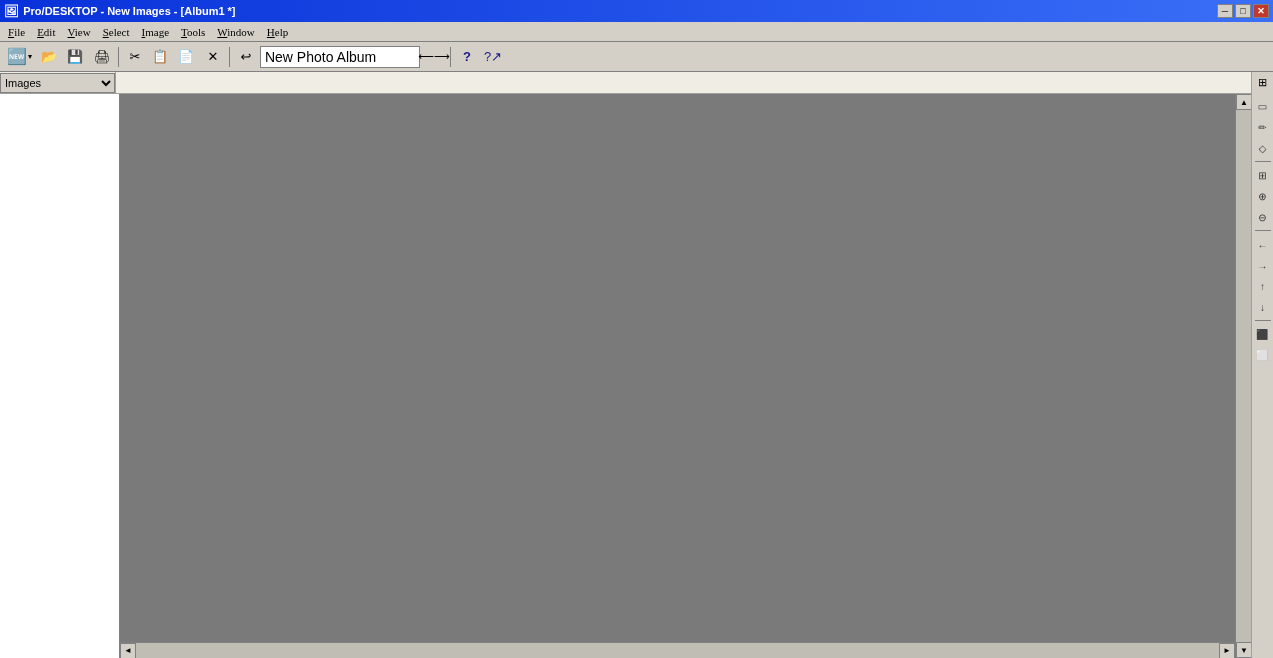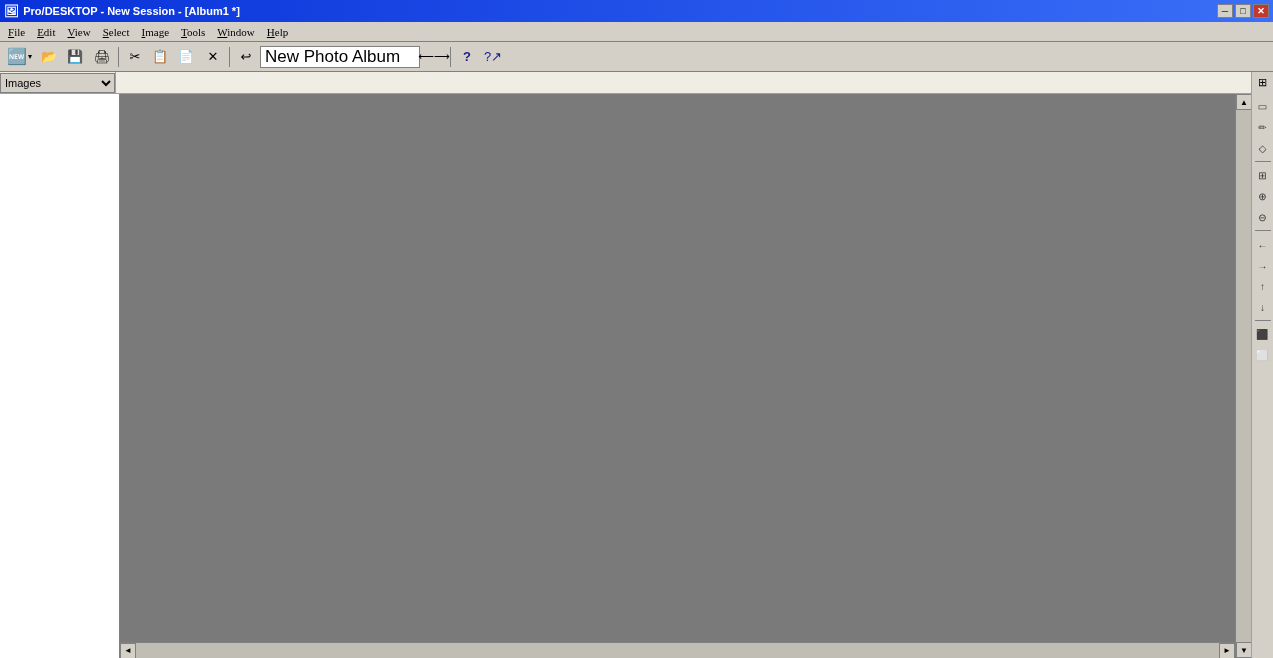--- a/index.html
+++ b/index.html
@@ -76,21 +76,21 @@
       padding: 0 2px;
     }
     .arrow-part { font-size: 8px; padding: 0 1px; }
 
     #album-name-field {
       height: 22px;
       width: 160px;
       border: 1px solid #808080;
       background: white;
       padding: 0 4px;
-      font-size: 17px;
+      font-size: 14px;
       outline: none;
     }
 
     
     #secondary-toolbar {
       background: #f0ede4;
       height: 22px;
       display: flex;
       align-items: center;
       border-bottom: 1px solid #a0a0a0;
@@ -187,21 +187,21 @@
       border-left: 1px solid #808080;
       display: flex; flex-direction: column;
     }
   </style>
 </head>
 <body>
 
 <div id="title-bar">
   <div id="title-bar-left">
     <span id="title-bar-icon">🖼</span>
-    <span>Pro/DESKTOP - New Session - [Album1 *]</span>
+    <span>Pro/DESKTOP - New Images - [Album1 *]</span>
   </div>
   <div id="title-bar-controls">
     <div class="tb-btn">─</div>
     <div class="tb-btn">□</div>
     <div class="tb-btn" style="background:#c0392b;color:white;">✕</div>
   </div>
 </div>
 
 <div id="menu-bar">
   <div class="menu-item"><span>F</span>ile</div>

